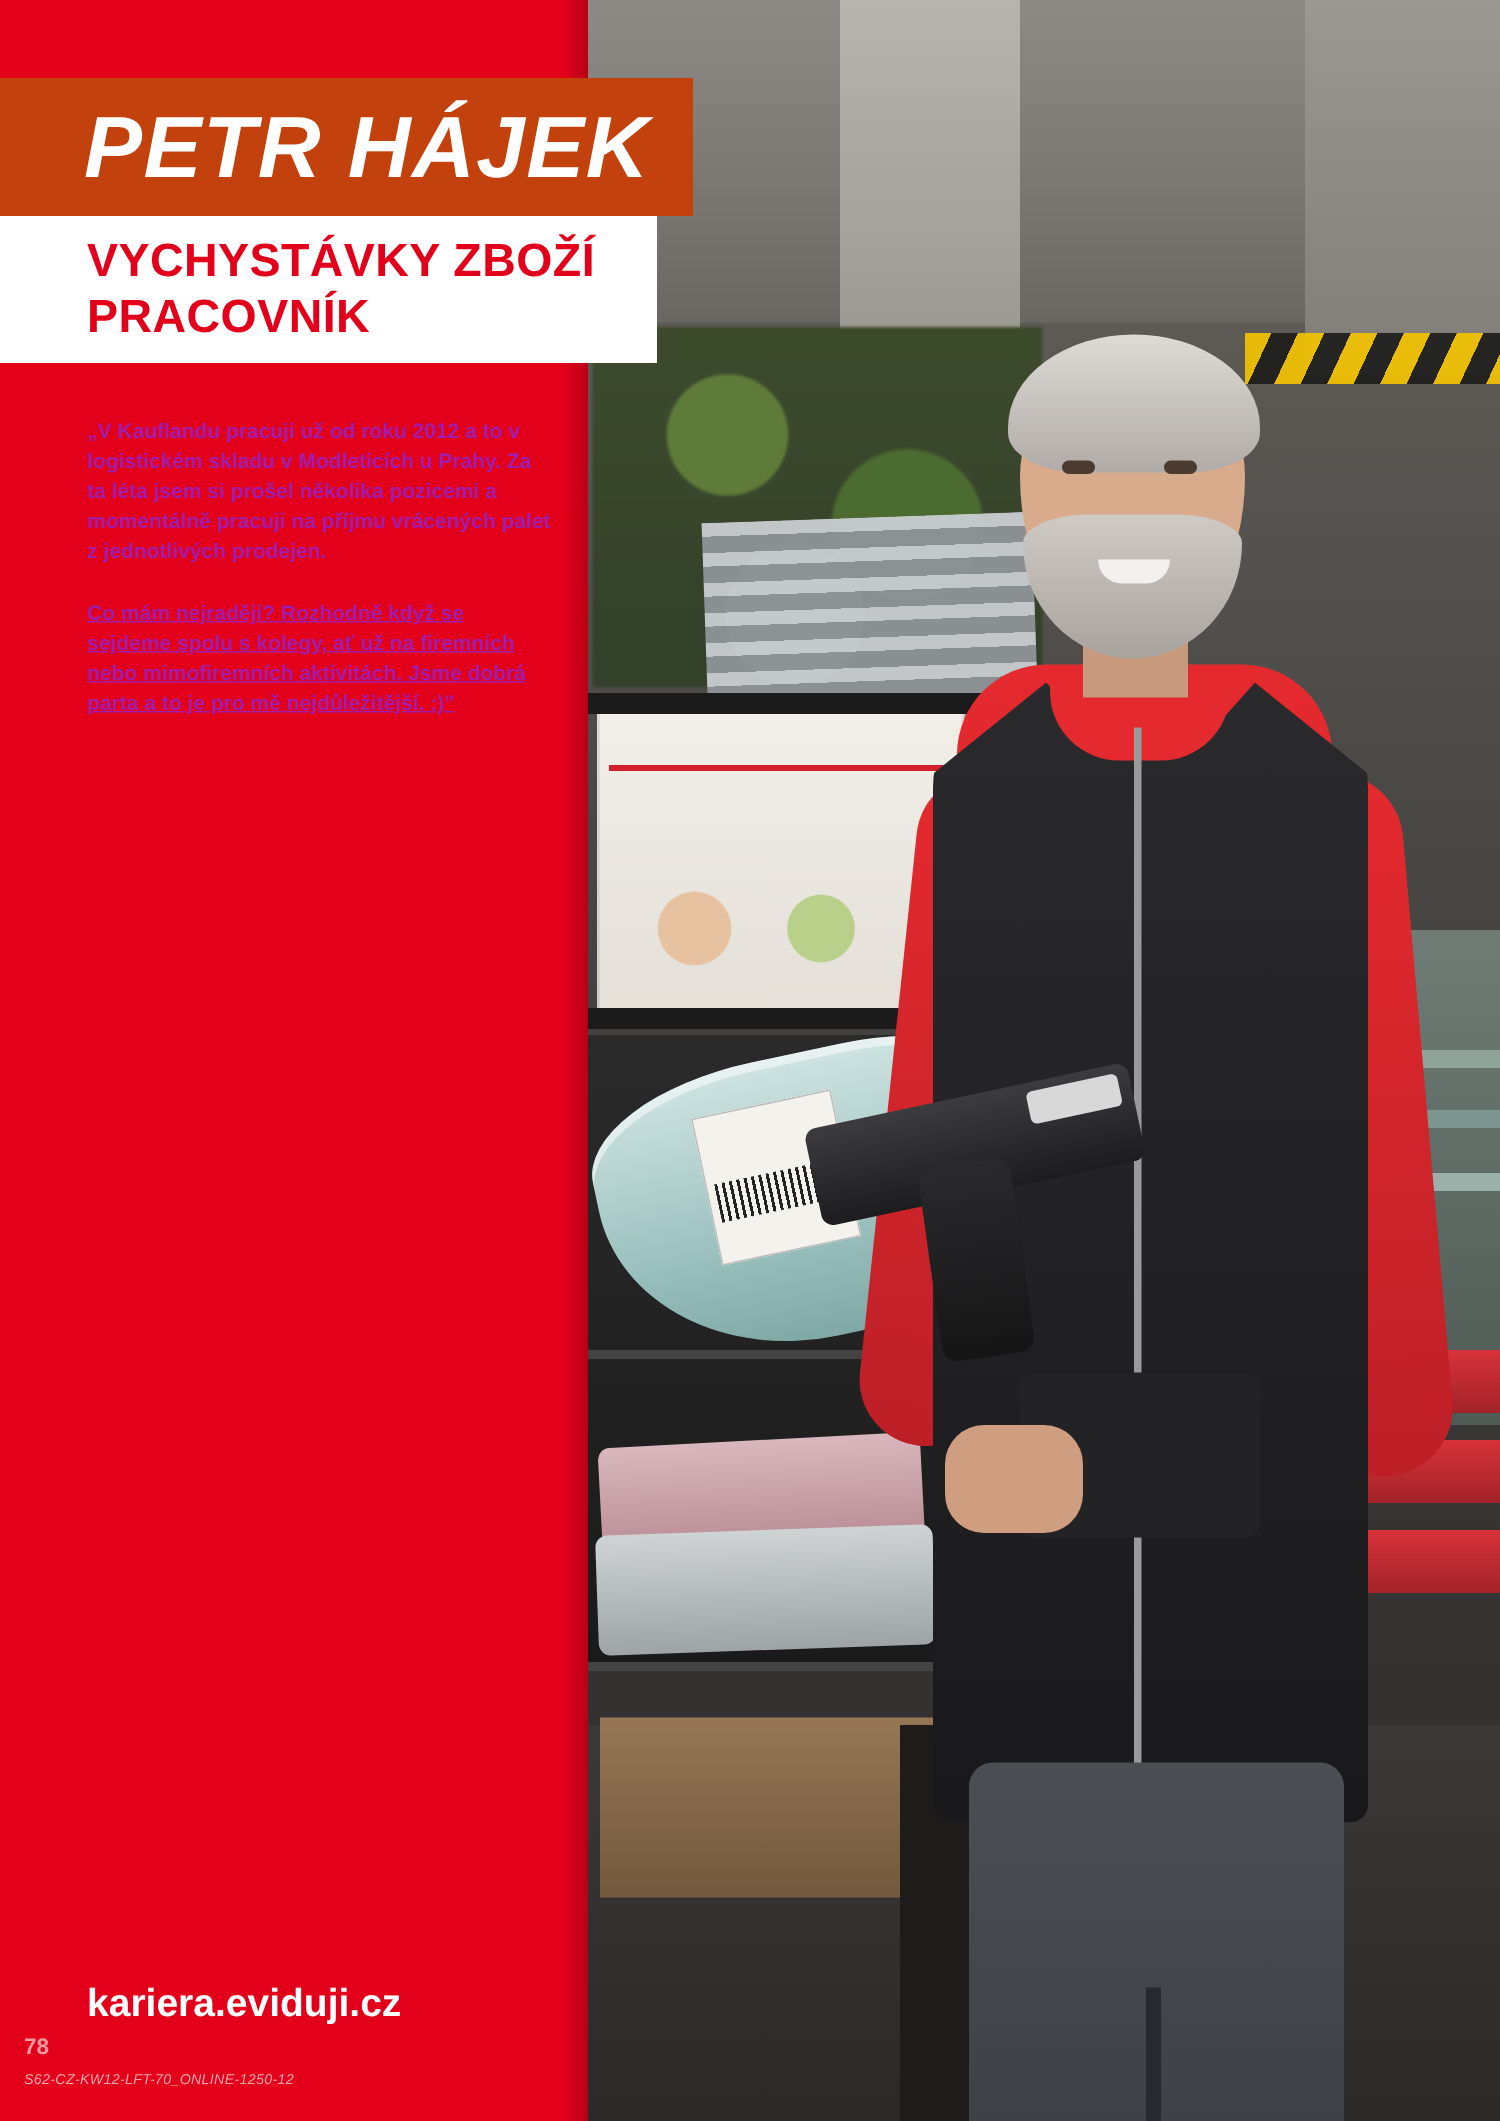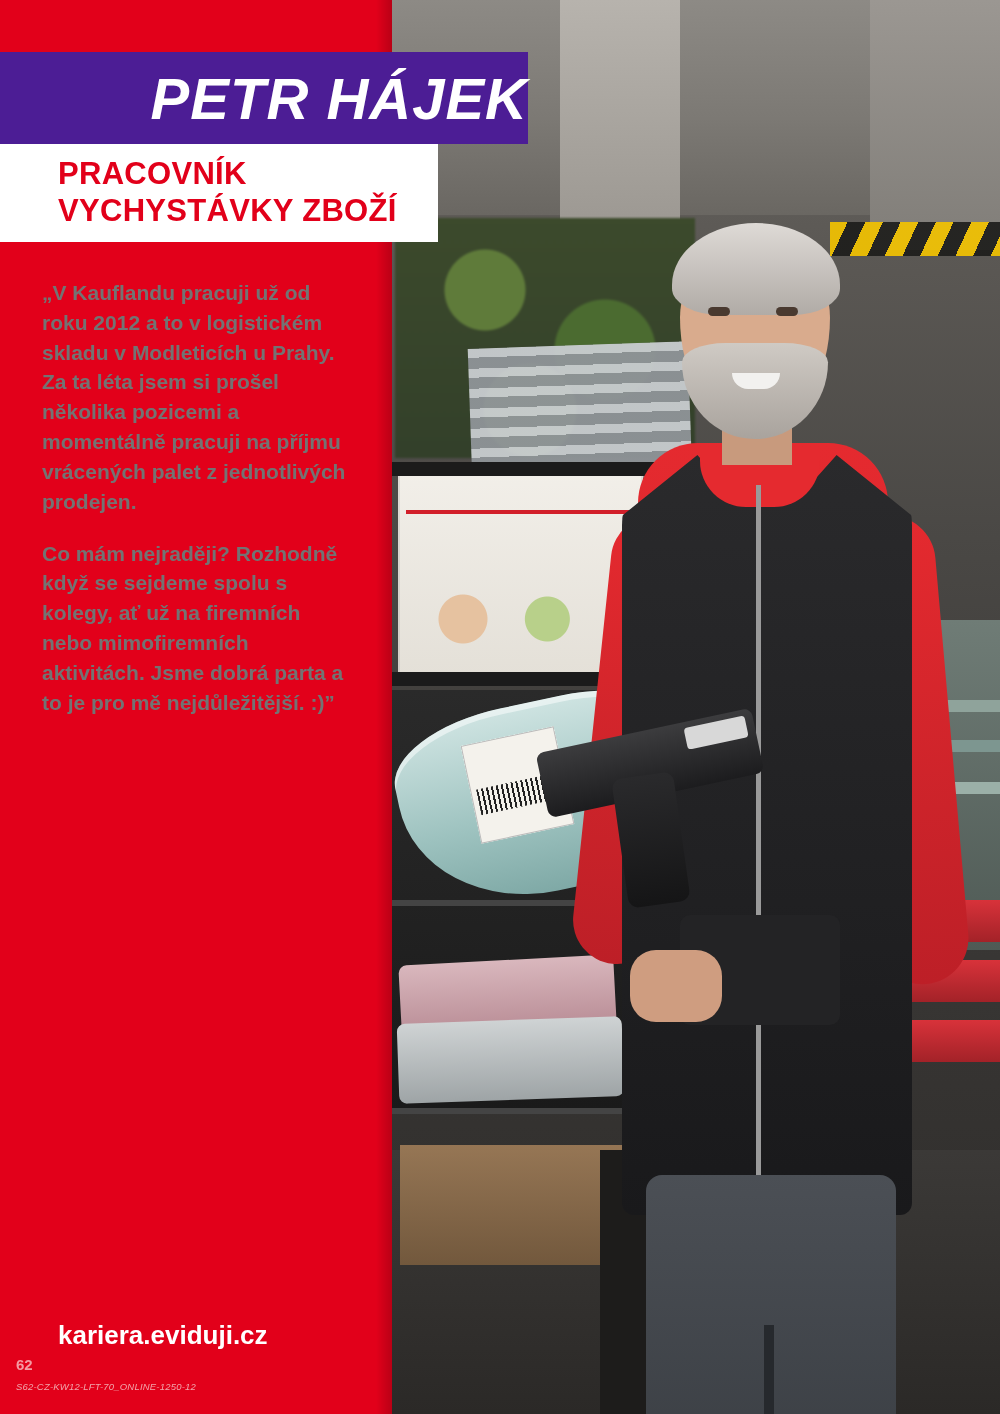--- a/index.html
+++ b/index.html
@@ -267,23 +267,23 @@
     background: #e2001a;
   }
   .red-col:after {
     content: "";
     position: absolute; right: 0; top: 0; width: 16px; height: 100%;
     background: linear-gradient(90deg, rgba(0,0,0,0) 0%, rgba(0,0,0,.18) 100%);
   }
 
   
   .name-banner {
-    position: absolute; left: 0; top: 52px; width: 528px; height: 92px;
-    background: #4c1d95;
-    display: flex; align-items: center; justify-content: flex-end;
+    position: absolute; left: 0; top: 52px; width: 462px; height: 92px;
+    background: #c2410c;
+    display: flex; align-items: center;
   }
   .name-banner .name {
     font-size: 58px;
     font-weight: bold;
     font-style: italic;
     color: #ffffff;
     letter-spacing: 1px;
     padding-left: 56px;
     white-space: nowrap;
   }
@@ -296,28 +296,28 @@
     font-size: 31px;
     font-weight: bold;
     color: #e2001a;
     padding-left: 58px;
     line-height: 1.18;
     letter-spacing: .3px;
   }
 
   
   .quote {
-    position: absolute; left: 42px; top: 278px; width: 310px;
-    color: #737373;
-    font-size: 21px;
+    position: absolute; left: 58px; top: 278px; width: 310px;
+    color: #a21caf;
+    font-size: 14px;
     line-height: 1.42;
     font-weight: bold;
   }
   .quote p { margin: 0 0 22px 0; }
-  .quote p:last-child { margin-bottom: 0; }
+  .quote p:last-child { margin-bottom: 0; text-decoration: underline; }
 
   
   .site-url {
     position: absolute; left: 58px; top: 1320px;
     color: #ffffff;
     font-size: 26px;
     font-weight: bold;
   }
   .page-number {
     position: absolute; left: 16px; top: 1356px;
@@ -388,26 +388,26 @@
     </div>
   </div>
 
   <div class="red-col"></div>
 
   <div class="name-banner">
     <div class="name">PETR HÁJEK</div>
   </div>
 
   <div class="role-banner">
+    <div class="role-line">VYCHYSTÁVKY ZBOŽÍ</div>
     <div class="role-line">PRACOVNÍK</div>
-    <div class="role-line">VYCHYSTÁVKY ZBOŽÍ</div>
   </div>
 
   <div class="quote">
     <p>„V Kauflandu pracuji už od roku 2012 a to v logistickém skladu v Modleticích u Prahy. Za ta léta jsem si prošel několika pozicemi a momentálně pracuji na příjmu vrácených palet z jednotlivých prodejen.</p>
     <p>Co mám nejraději? Rozhodně když se sejdeme spolu s kolegy, ať už na firemních nebo mimofiremních aktivitách. Jsme dobrá parta a to je pro mě nejdůležitější. :)”</p>
   </div>
 
   <div class="site-url">kariera.eviduji.cz</div>
-  <div class="page-number">62</div>
+  <div class="page-number">78</div>
   <div class="doc-code">S62-CZ-KW12-LFT-70_ONLINE-1250-12</div>
 
 </div>
 
 </body></html>

